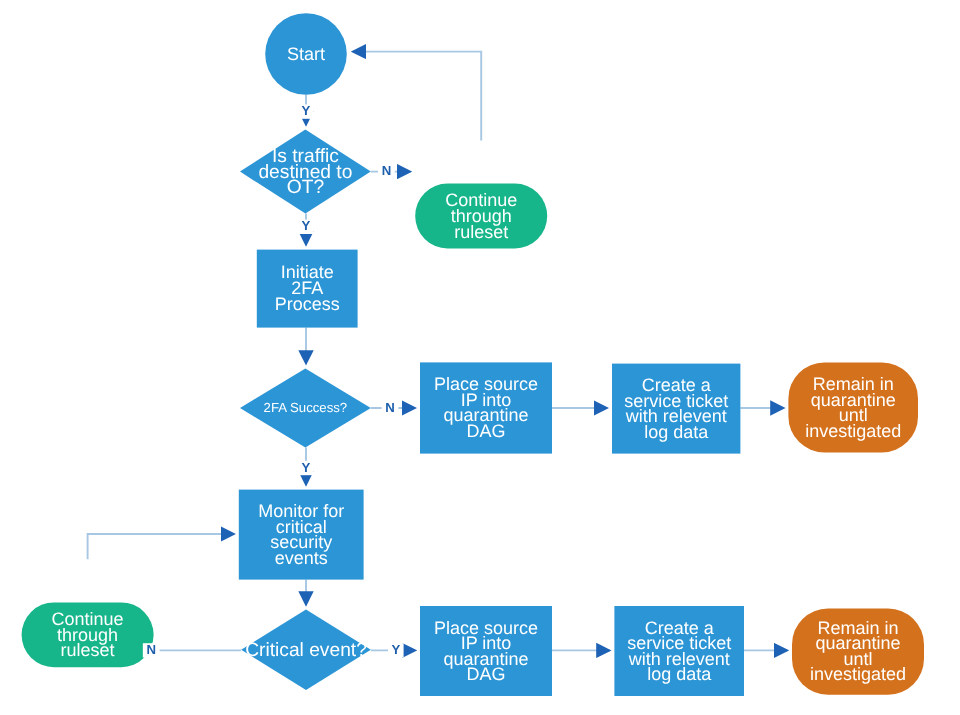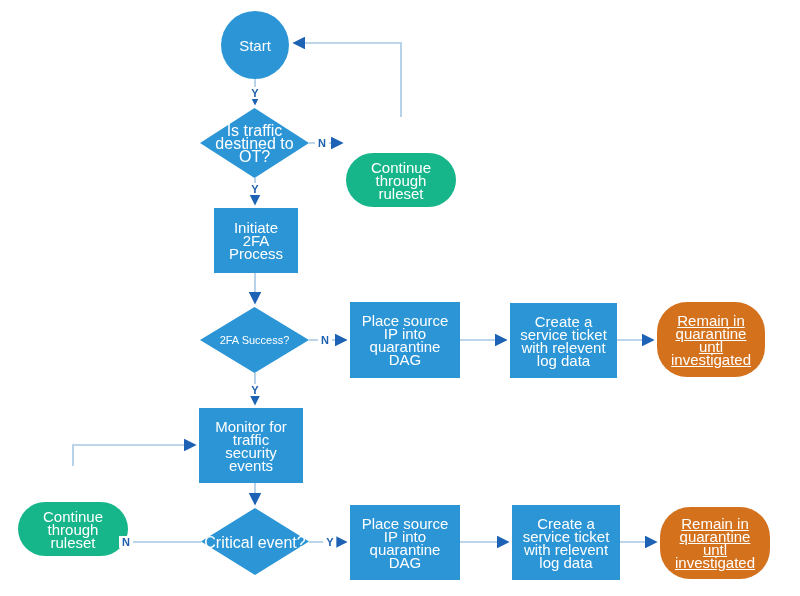--- a/index.html
+++ b/index.html
@@ -7,21 +7,21 @@
   .canvas{position:relative;width:800px;height:596px;overflow:hidden;background:#ffffff;}
   .canvas svg{position:absolute;left:0;top:0;}
   .node{
     position:absolute;display:flex;align-items:center;justify-content:center;
     text-align:center;color:#ffffff;font-size:15px;line-height:13px;
     padding:0 9px;box-sizing:border-box;
   }
   .rect{background:var(--blue,#2b95d6);}
   .circle{background:var(--blue,#2b95d6);border-radius:50%;}
   .pill{background:var(--green,#16b58a);border-radius:27px;margin-top:36px;}
-  .stadium-orange{background:var(--orange,#d4711d);border-radius:30px;padding:0 12px;text-decoration:underline;}
+  .stadium-orange{background:var(--orange,#d4711d);border-radius:30px;padding:0 12px;}
   .dtext{
     position:absolute;color:#ffffff;font-size:16px;line-height:13px;
     display:flex;align-items:center;justify-content:center;text-align:center;
     pointer-events:none;
   }
   .elabel{
     position:absolute;transform:translate(-50%,-50%);
     background:#ffffff;color:var(--label,#1d5fad);
     font-size:11px;font-weight:700;padding:0 3px;line-height:12px;
   }
@@ -71,21 +71,21 @@
   <div class="node rect" style="left:199px;top:208px;width:84px;height:65px;margin-left:15px;">Initiate 2FA Process</div>
 
   <div class="dtext" style="left:202px;top:309px;width:105px;height:62px;font-size:11px;">2FA Success?</div>
 
   <div class="node rect" style="left:350px;top:302px;width:110px;height:76px;">Place source IP into quarantine DAG</div>
 
   <div class="node rect" style="left:510px;top:303px;width:107px;height:75px;">Create a service ticket with relevent log data</div>
 
   <div class="node stadium-orange" style="left:657px;top:302px;width:108px;height:75px;">Remain in quarantine untl investigated</div>
 
-  <div class="node rect" style="left:199px;top:408px;width:104px;height:75px;">Monitor for traffic security events</div>
+  <div class="node rect" style="left:199px;top:408px;width:104px;height:75px;">Monitor for critical security events</div>
 
   <div class="node pill" style="left:18px;top:466px;width:110px;height:54px;">Continue through ruleset</div>
 
   <div class="dtext" style="left:202px;top:511px;width:106px;height:62px;font-size:16px;">Critical event?</div>
 
   <div class="node rect" style="left:350px;top:505px;width:110px;height:75px;">Place source IP into quarantine DAG</div>
 
   <div class="node rect" style="left:512px;top:505px;width:108px;height:75px;">Create a service ticket with relevent log data</div>
 
   <div class="node stadium-orange" style="left:660px;top:507px;width:110px;height:72px;">Remain in quarantine untl investigated</div>

